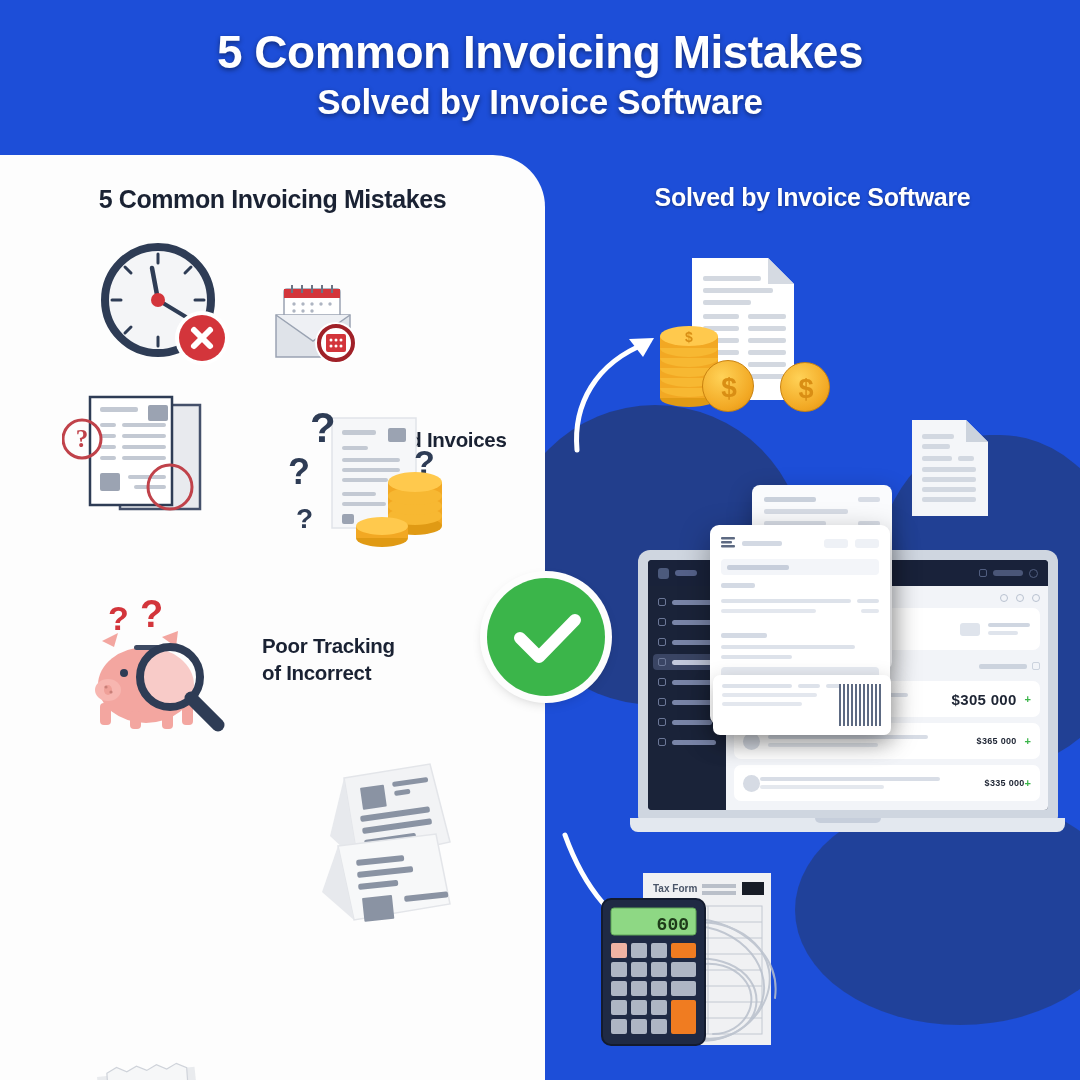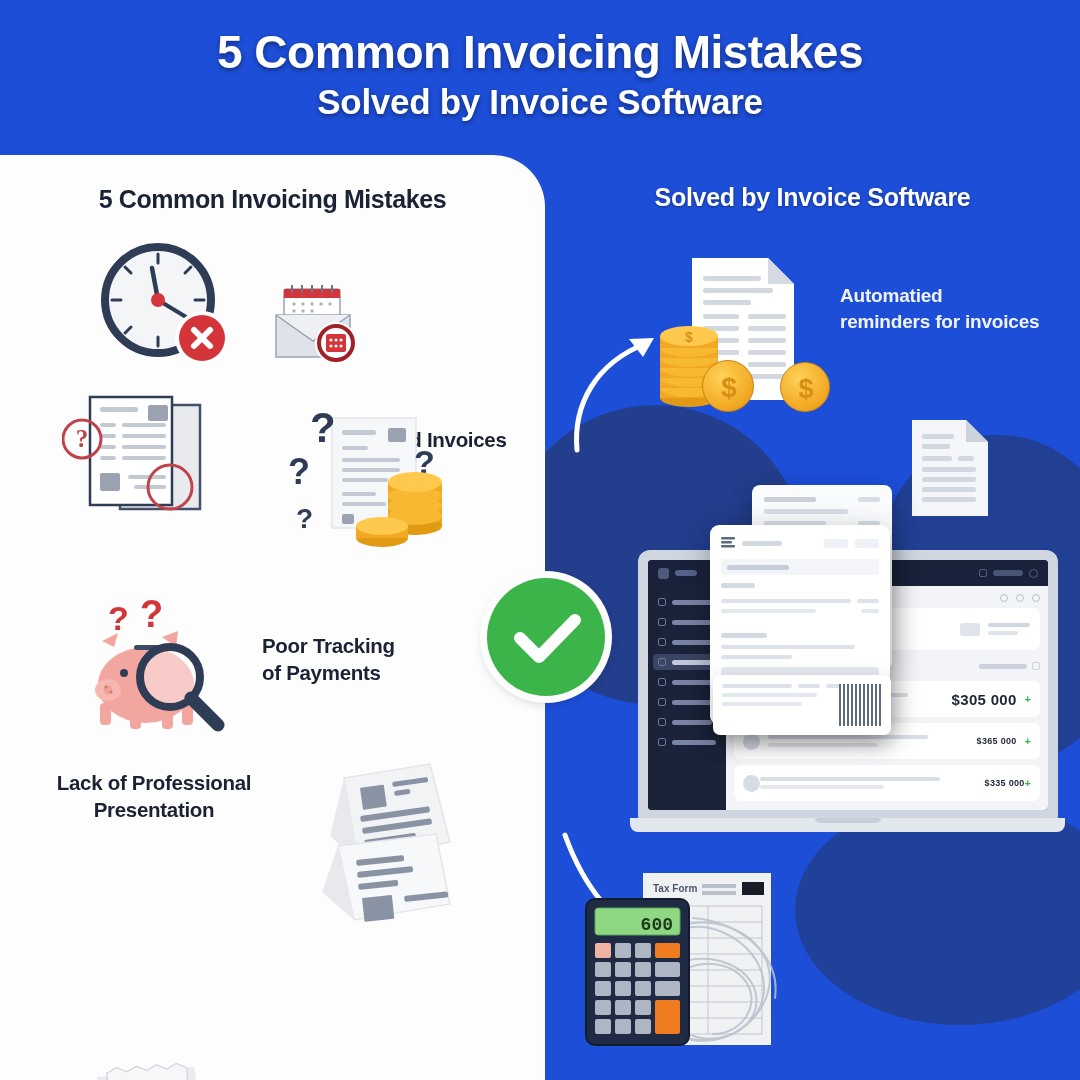--- a/index.html
+++ b/index.html
@@ -158,24 +158,20 @@
             <text x="26" y="36" font-size="28" font-weight="bold" fill="#d98e14" text-anchor="middle" font-family="Liberation Sans, sans-serif">$</text>
           </svg>
       </div>
       <div class="coin" style="left:140px; top:112px; width:50px; height:50px;">
         <svg width="50" height="50" viewBox="0 0 50 50">
             <text x="25" y="35" font-size="27" font-weight="bold" fill="#d98e14" text-anchor="middle" font-family="Liberation Sans, sans-serif">$</text>
           </svg>
       </div>
     </div>
 
-    <div class="r-label" style="left:295px; top:128px; width:220px;">
-      <span style="white-space:pre-line;">Automatied
-reminders for invoices</span>
-    </div>
 
     <svg class="arrowsvg" style="left:10px; top:150px;" width="120" height="150" viewBox="0 0 120 150">
       <path d="M22 145 C 18 100, 40 58, 92 38" stroke="#ffffff" stroke-width="5" fill="none" stroke-linecap="round"></path>
       <path d="M99 33 L 74 34 L 88 52 Z" fill="#ffffff"></path>
     </svg>
     <svg class="arrowsvg" style="left:12px; top:672px;" width="130" height="140" viewBox="0 0 130 140">
       <path d="M8 8 C 26 58, 54 96, 98 114" stroke="#ffffff" stroke-width="5" fill="none" stroke-linecap="round"></path>
       <path d="M108 118 L 82 104 L 84 127 Z" fill="#ffffff"></path>
     </svg>
 
@@ -382,21 +378,21 @@
       </svg>
 
       <svg width="175" height="170" viewBox="0 0 175 170" style="position:absolute; left:48px; top:22px; opacity:.85;">
         <g stroke="#b9c0cc" stroke-width="2" fill="none" stroke-linecap="round">
           <path d="M20 92 C 4 58, 44 24, 84 38 C 130 54, 148 104, 112 134 C 78 162, 22 146, 18 110 C 15 78, 58 56, 96 72 C 134 88, 132 132, 94 144 C 58 156, 26 128, 34 98 C 42 70, 88 62, 110 86 C 130 108, 112 142, 80 142"></path>
           <path d="M34 40 C 70 18, 128 36, 136 78 C 143 118, 100 156, 58 148"></path>
           <path d="M60 26 C 106 30, 148 62, 142 106"></path>
         </g>
       </svg>
 
-      <div style="position:absolute; left:0px; top:28px;">
+      <div style="position:absolute; left:16px; top:28px;">
         <svg width="105" height="148" viewBox="0 0 105 148">
           <rect x="1" y="1" width="103" height="146" rx="9" fill="#1f2a44" stroke="#131b2e" stroke-width="2"></rect>
           <rect x="10" y="10" width="85" height="27" rx="3" fill="#8ed884" stroke="#5fa556" stroke-width="1"></rect>
           <text x="88" y="32" font-size="18" font-weight="bold" fill="#1e3b19" text-anchor="end" font-family="Liberation Mono, monospace">600</text>
           <g>
             <rect x="10" y="45" width="16" height="15" rx="2" fill="#f0b3a3"></rect>
             <rect x="30" y="45" width="16" height="15" rx="2" fill="#aeb6c4"></rect>
             <rect x="50" y="45" width="16" height="15" rx="2" fill="#aeb6c4"></rect>
             <rect x="70" y="45" width="25" height="15" rx="2" fill="#f07c21"></rect>
             <rect x="10" y="64" width="16" height="15" rx="2" fill="#aeb6c4"></rect>
@@ -567,27 +563,23 @@
         <circle cx="28" cy="92" r="1.6" fill="#c97f78"></circle>
           <circle cx="33" cy="97" r="1.6" fill="#c97f78"></circle>
         <circle cx="46" cy="78" r="4" fill="#2e3c55"></circle>
         <circle cx="92" cy="82" r="30" fill="#ffffff" fill-opacity=".42" stroke="#2e3c55" stroke-width="8"></circle>
         <line x1="113" y1="103" x2="140" y2="130" stroke="#2e3c55" stroke-width="13" stroke-linecap="round"></line>
       </svg>
     </div>
 
     <div class="l-label" style="left:262px; top:478px; width:210px;">
       <span style="white-space:pre-line;">Poor Tracking
-of Payments</span>
-    </div>
-
-    <div class="l-label" style="left:34px; top:615px; width:240px; text-align:center;">
-      <span style="white-space:pre-line;">Lack of Professional
-Presentation</span>
-    </div>
+of Incorrect</span>
+    </div>
+
 
     <div style="position:absolute; left:300px; top:595px;">
       <svg width="185" height="180" viewBox="0 0 185 180">
         <g>
           <path d="M44 28 L130 14 L150 92 L58 112 Z" fill="#f2f3f5" stroke="#e3e5e9" stroke-width="1.5"></path>
           <path d="M44 28 L58 112 L30 86 Z" fill="#e7e9ed"></path>
           <g fill="#8a93a3">
             <rect x="60" y="38" width="24" height="22" rx="1" transform="rotate(-8 60 38)"></rect>
             <rect x="92" y="32" width="36" height="5" rx="2" transform="rotate(-8 92 32)"></rect>
             <rect x="94" y="41" width="16" height="5" rx="2" transform="rotate(-8 94 41)"></rect>

